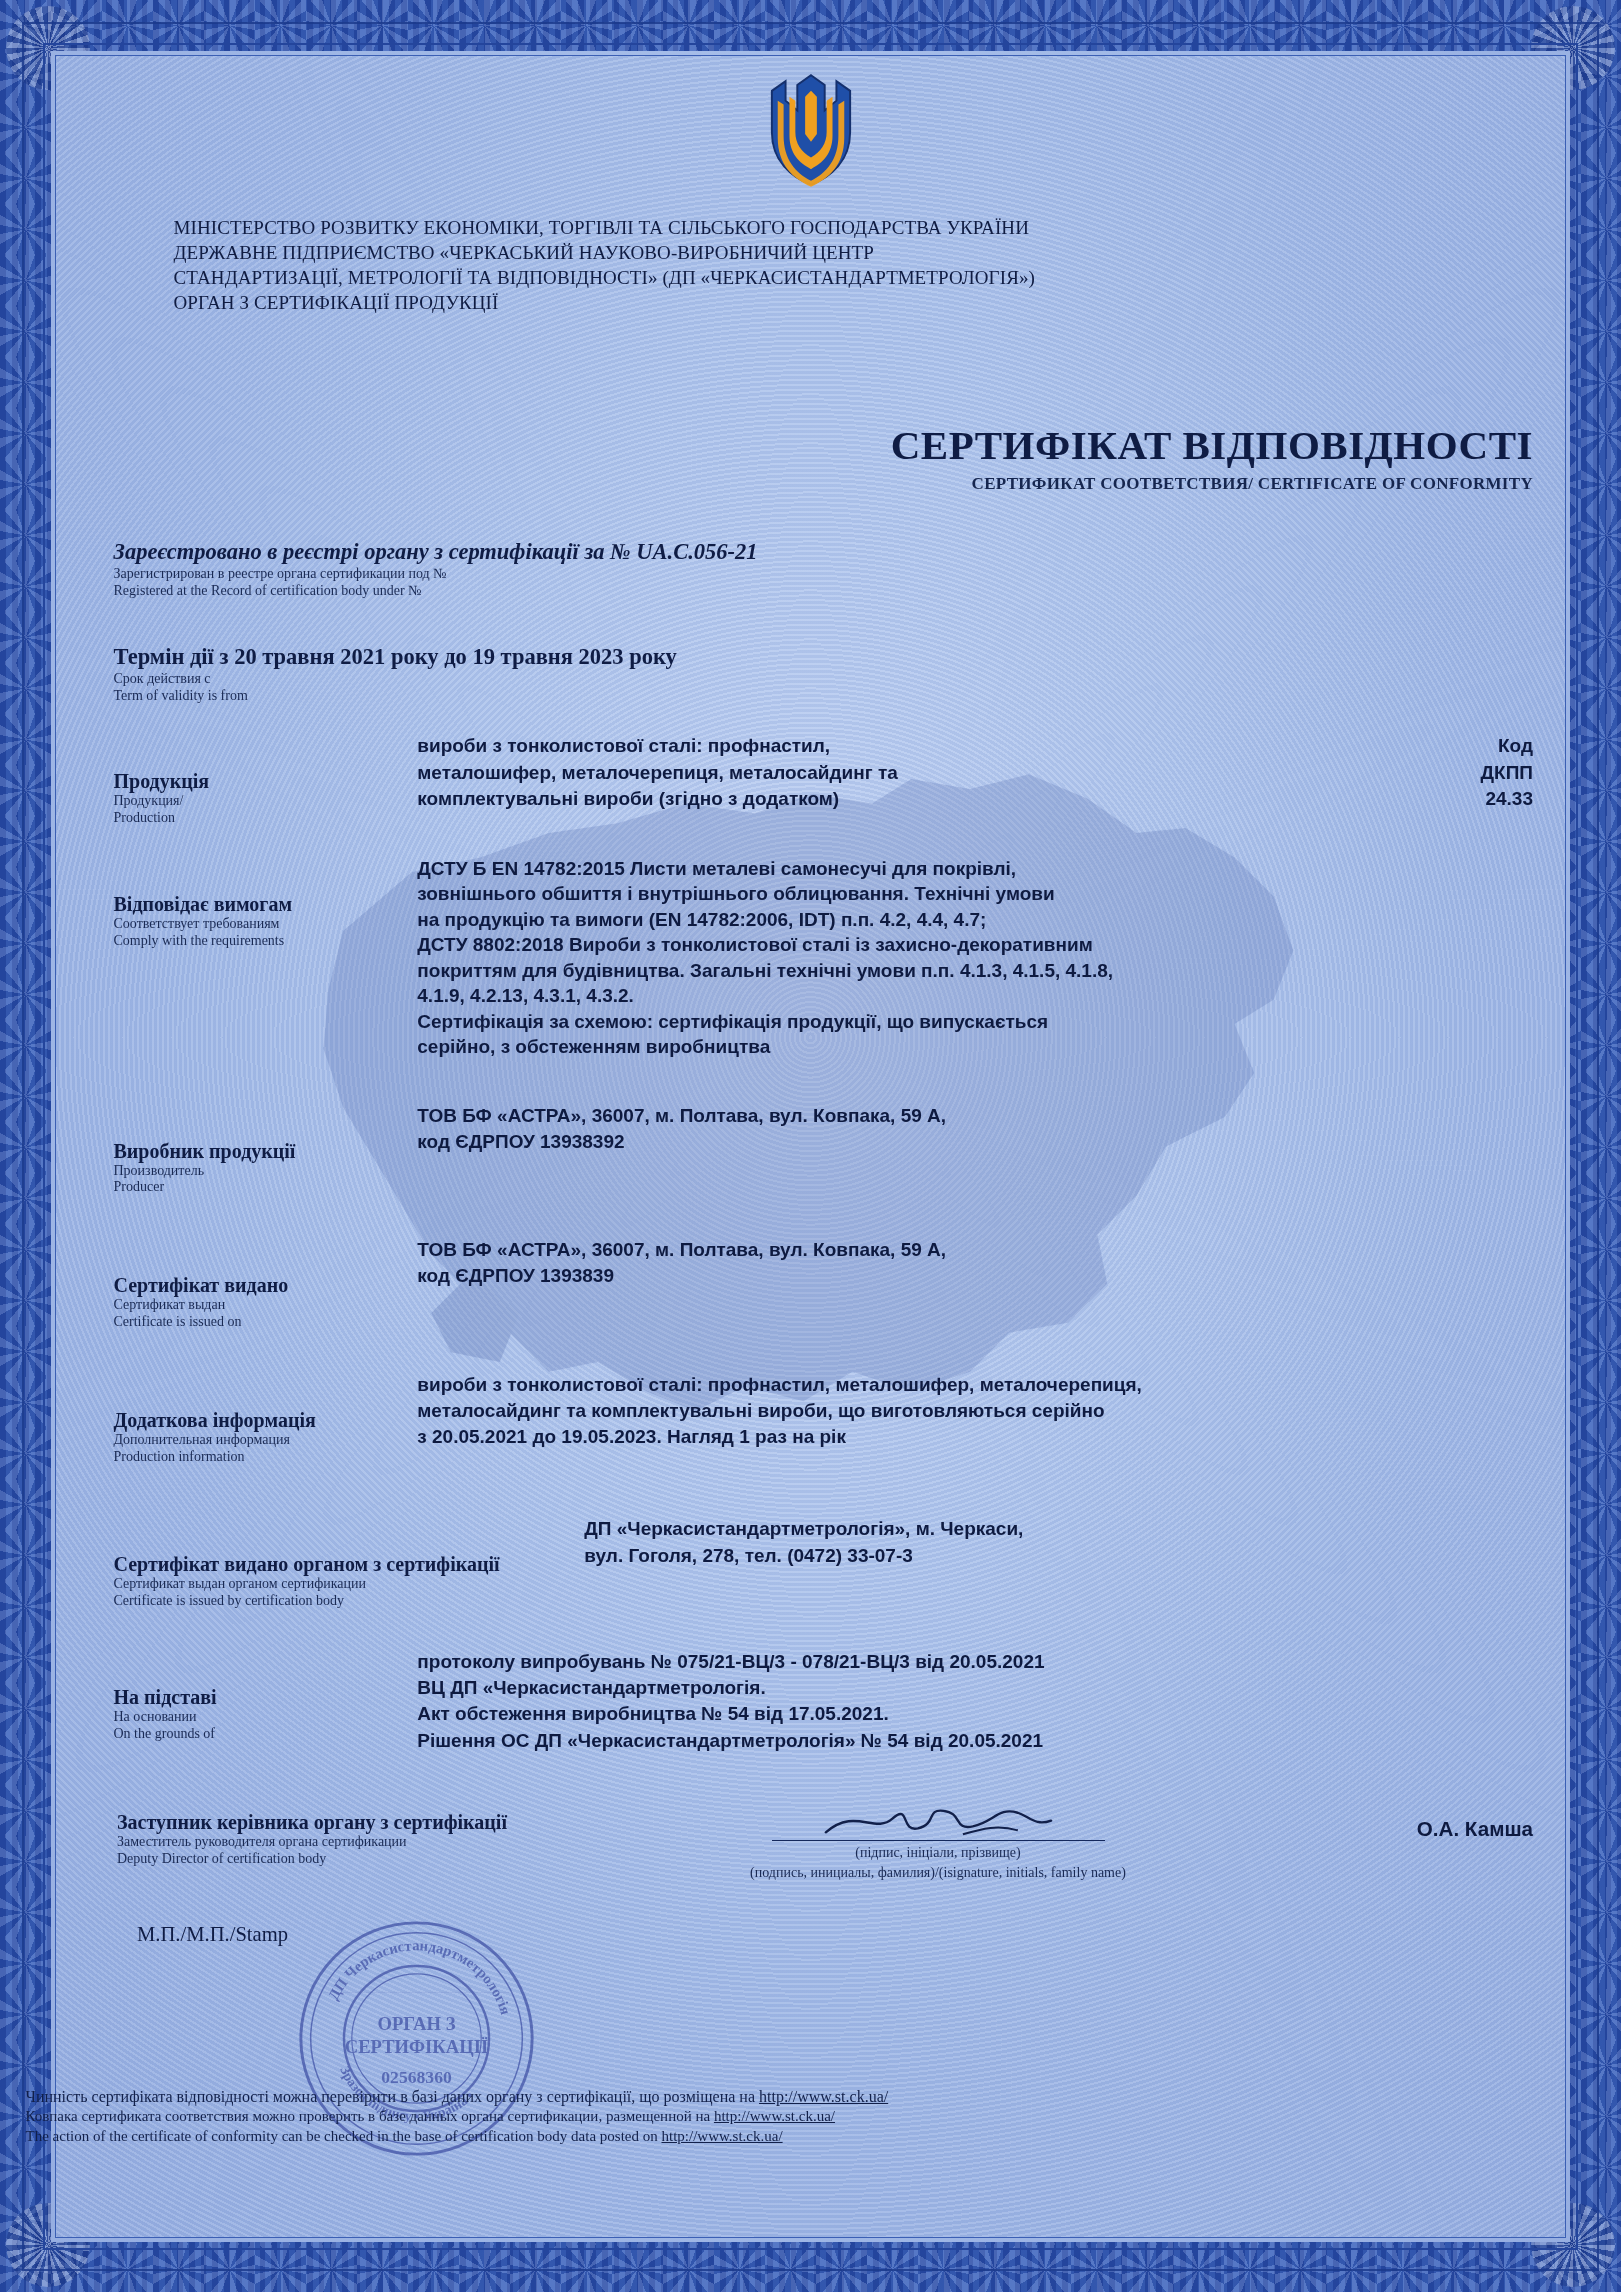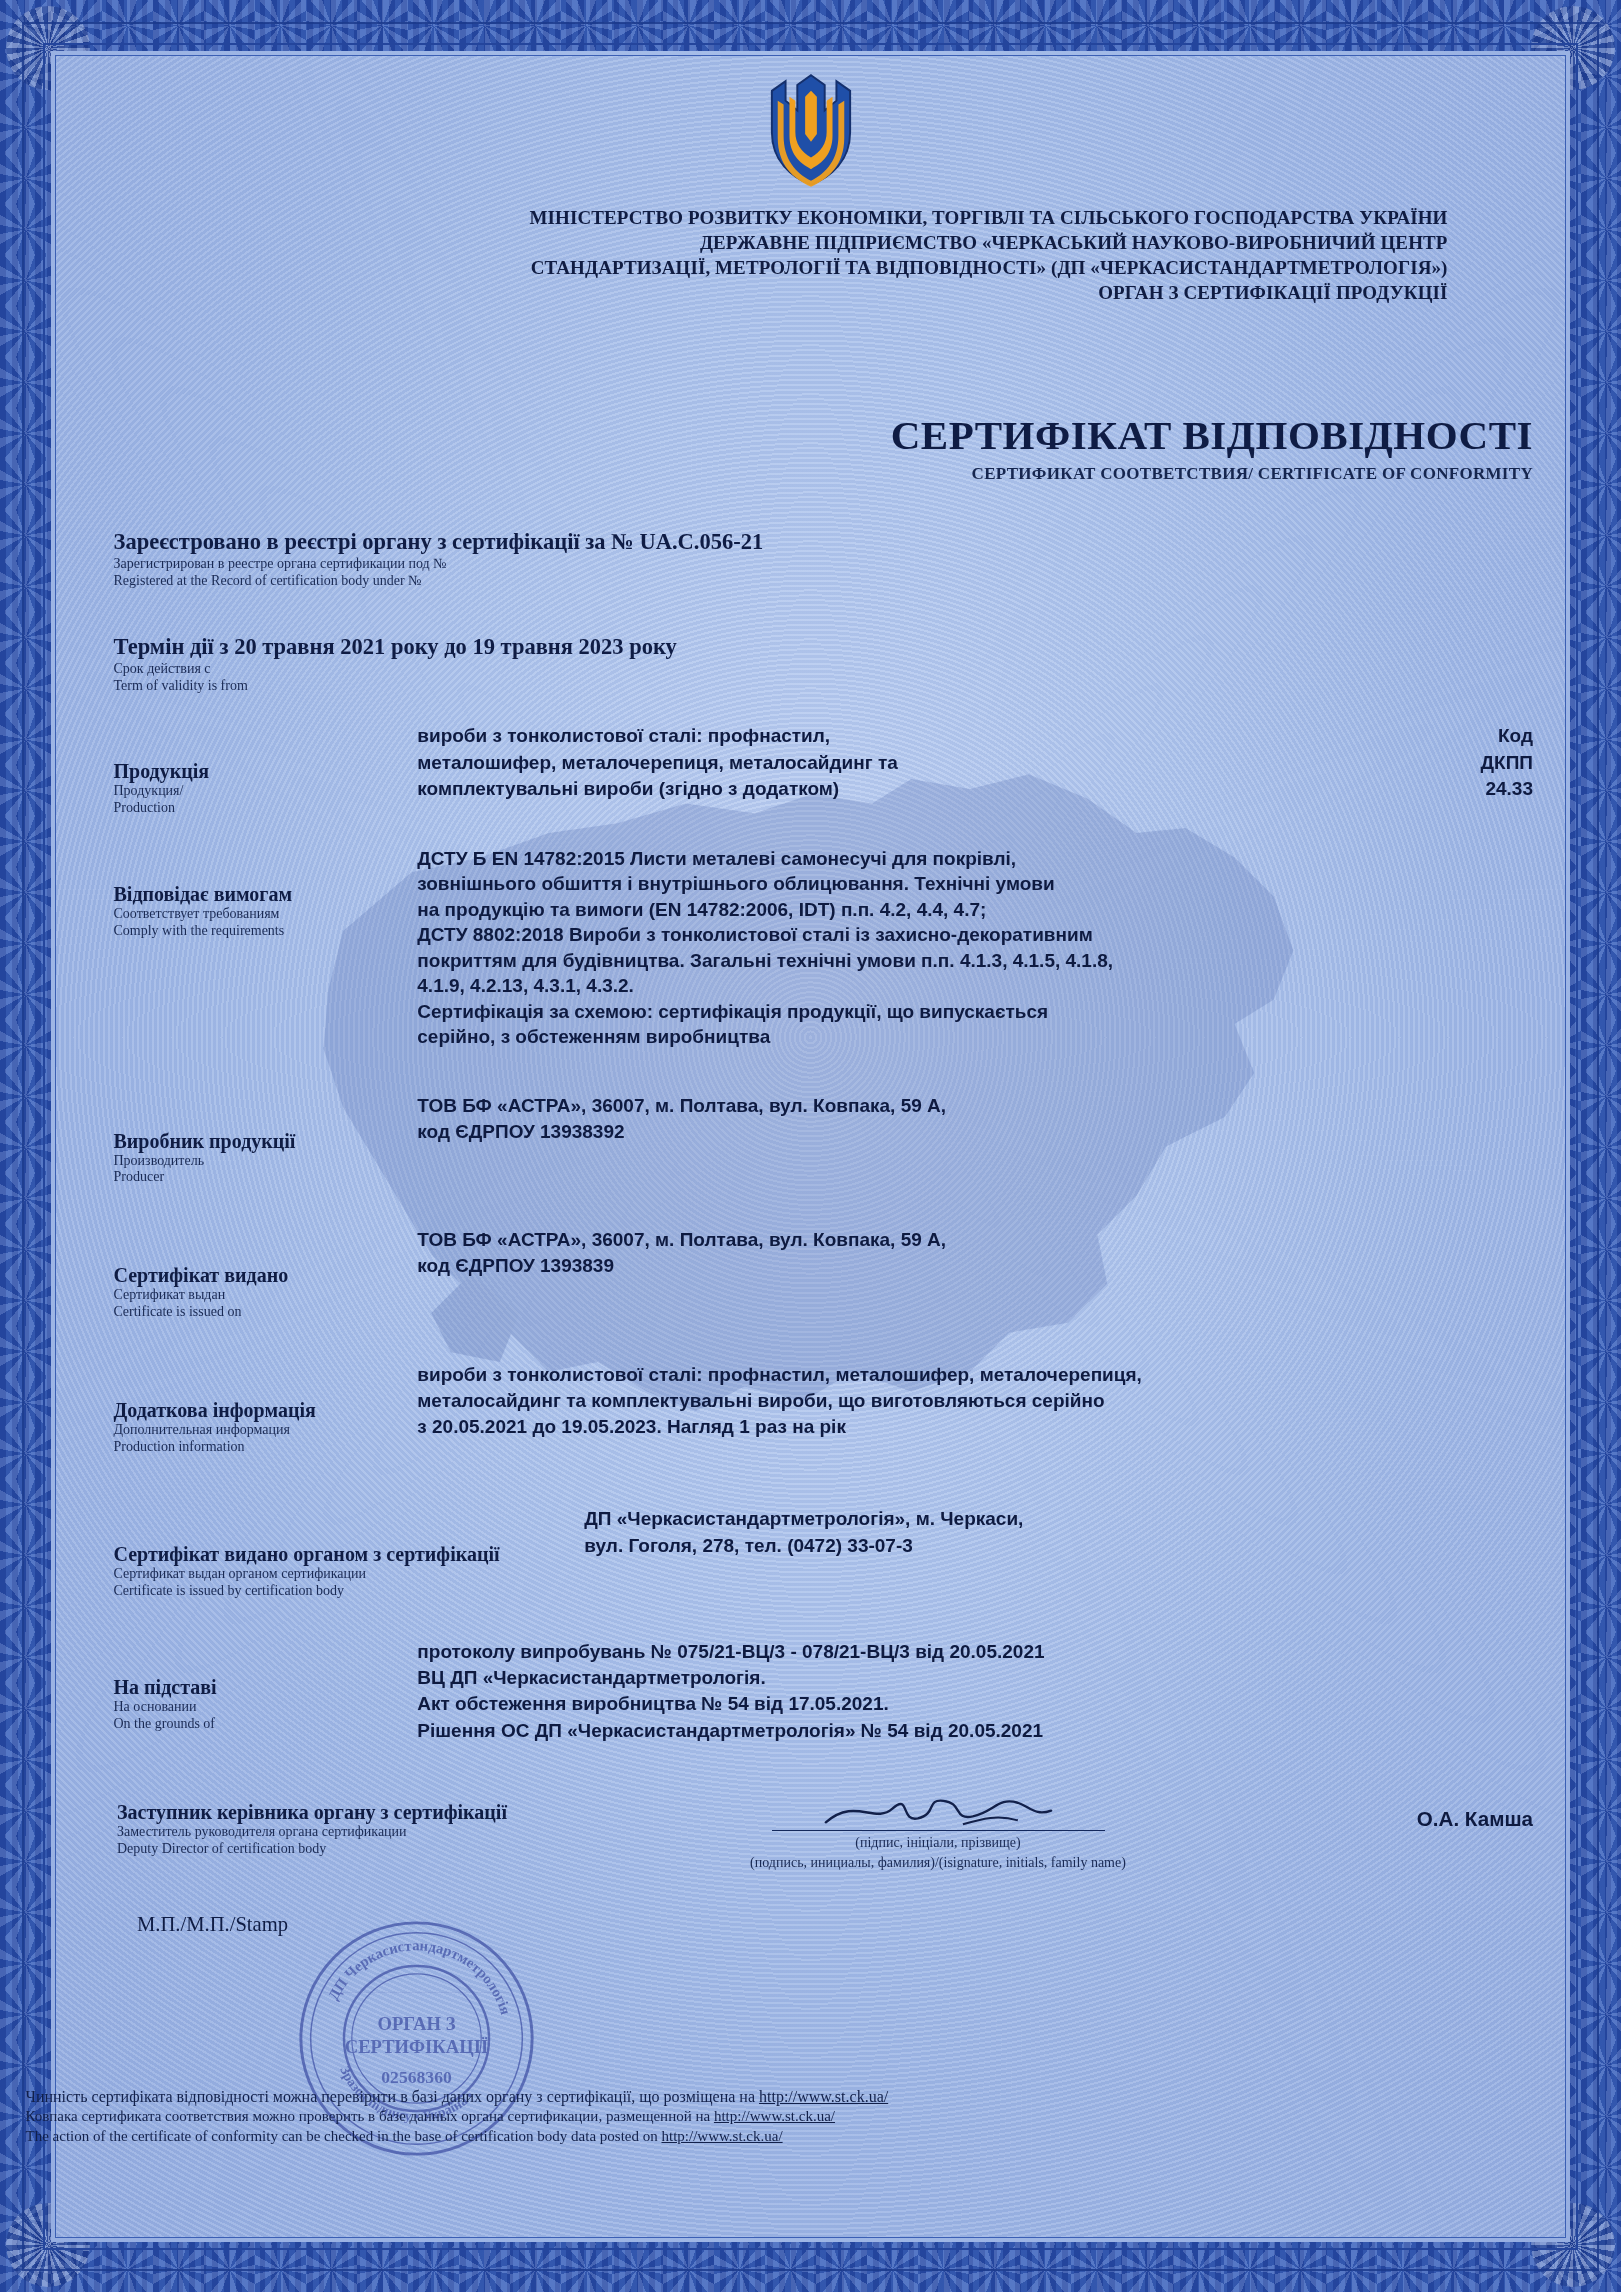--- a/index.html
+++ b/index.html
@@ -102,27 +102,27 @@
   }
 
   .emblem {
     width: 90px;
     height: 118px;
     margin: 11.8px auto 5.9px auto;
   }
   .emblem svg { width: 100%; height: 100%; display: block; }
 
   .ministry {
-    text-align: right;
-    font-weight: 700;
+    text-align: left;
+    font-weight: 400;
     font-size: 19px;
     line-height: 1.32;
     letter-spacing: 0.1px;
     color: #101c42;
-    margin: 16px auto 0 auto;
+    margin: 26px auto 0 auto;
     width: 1274px;
   }
 
   .title-block { text-align: right; margin-top: 106px; }
   .title-main {
     font-size: 41px;
     font-weight: 700;
     letter-spacing: 0.5px;
     color: #0f1c44;
   }
@@ -132,20 +132,21 @@
     letter-spacing: 0.3px;
     margin-top: 5px;
     color: #16264f;
   }
 
   .reg-block { margin-top: 45px; margin-left: 25.5px; }
   .reg-line1 {
     font-size: 22.5px;
     font-weight: 700;
     color: #0f1c44;
+    font-style: italic;
   }
   .small-ru, .small-en {
     font-size: 14px;
     line-height: 1.22;
     color: #1a2a54;
   }
 
   .validity-block { margin-top: 45px; margin-left: 25.5px; }
   .validity-line {
     font-size: 22.5px;

